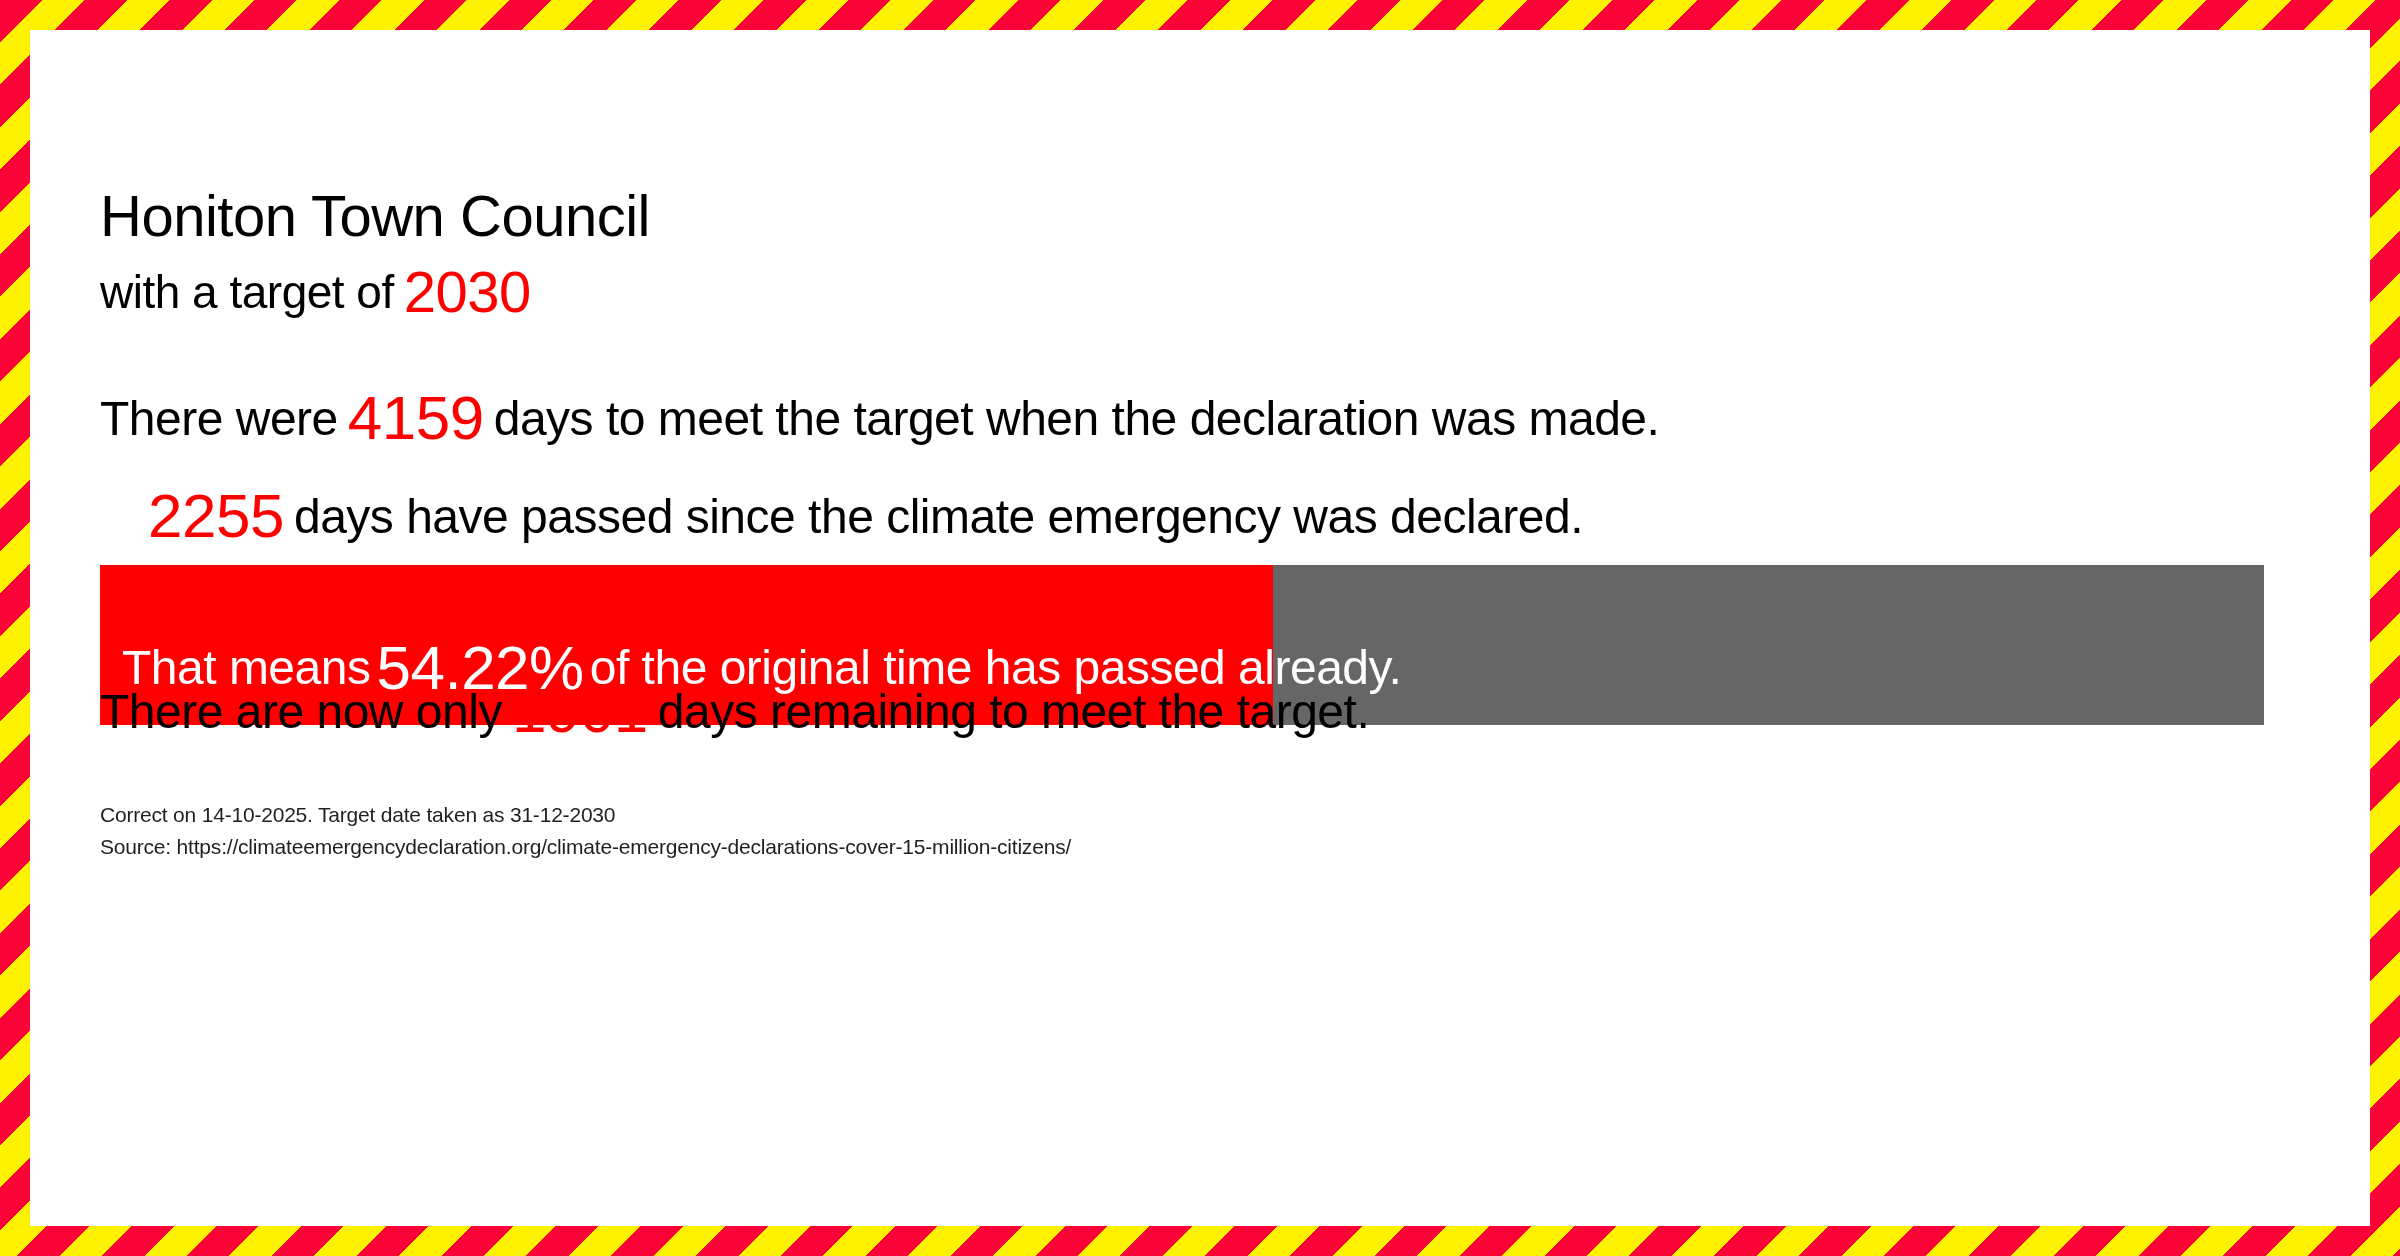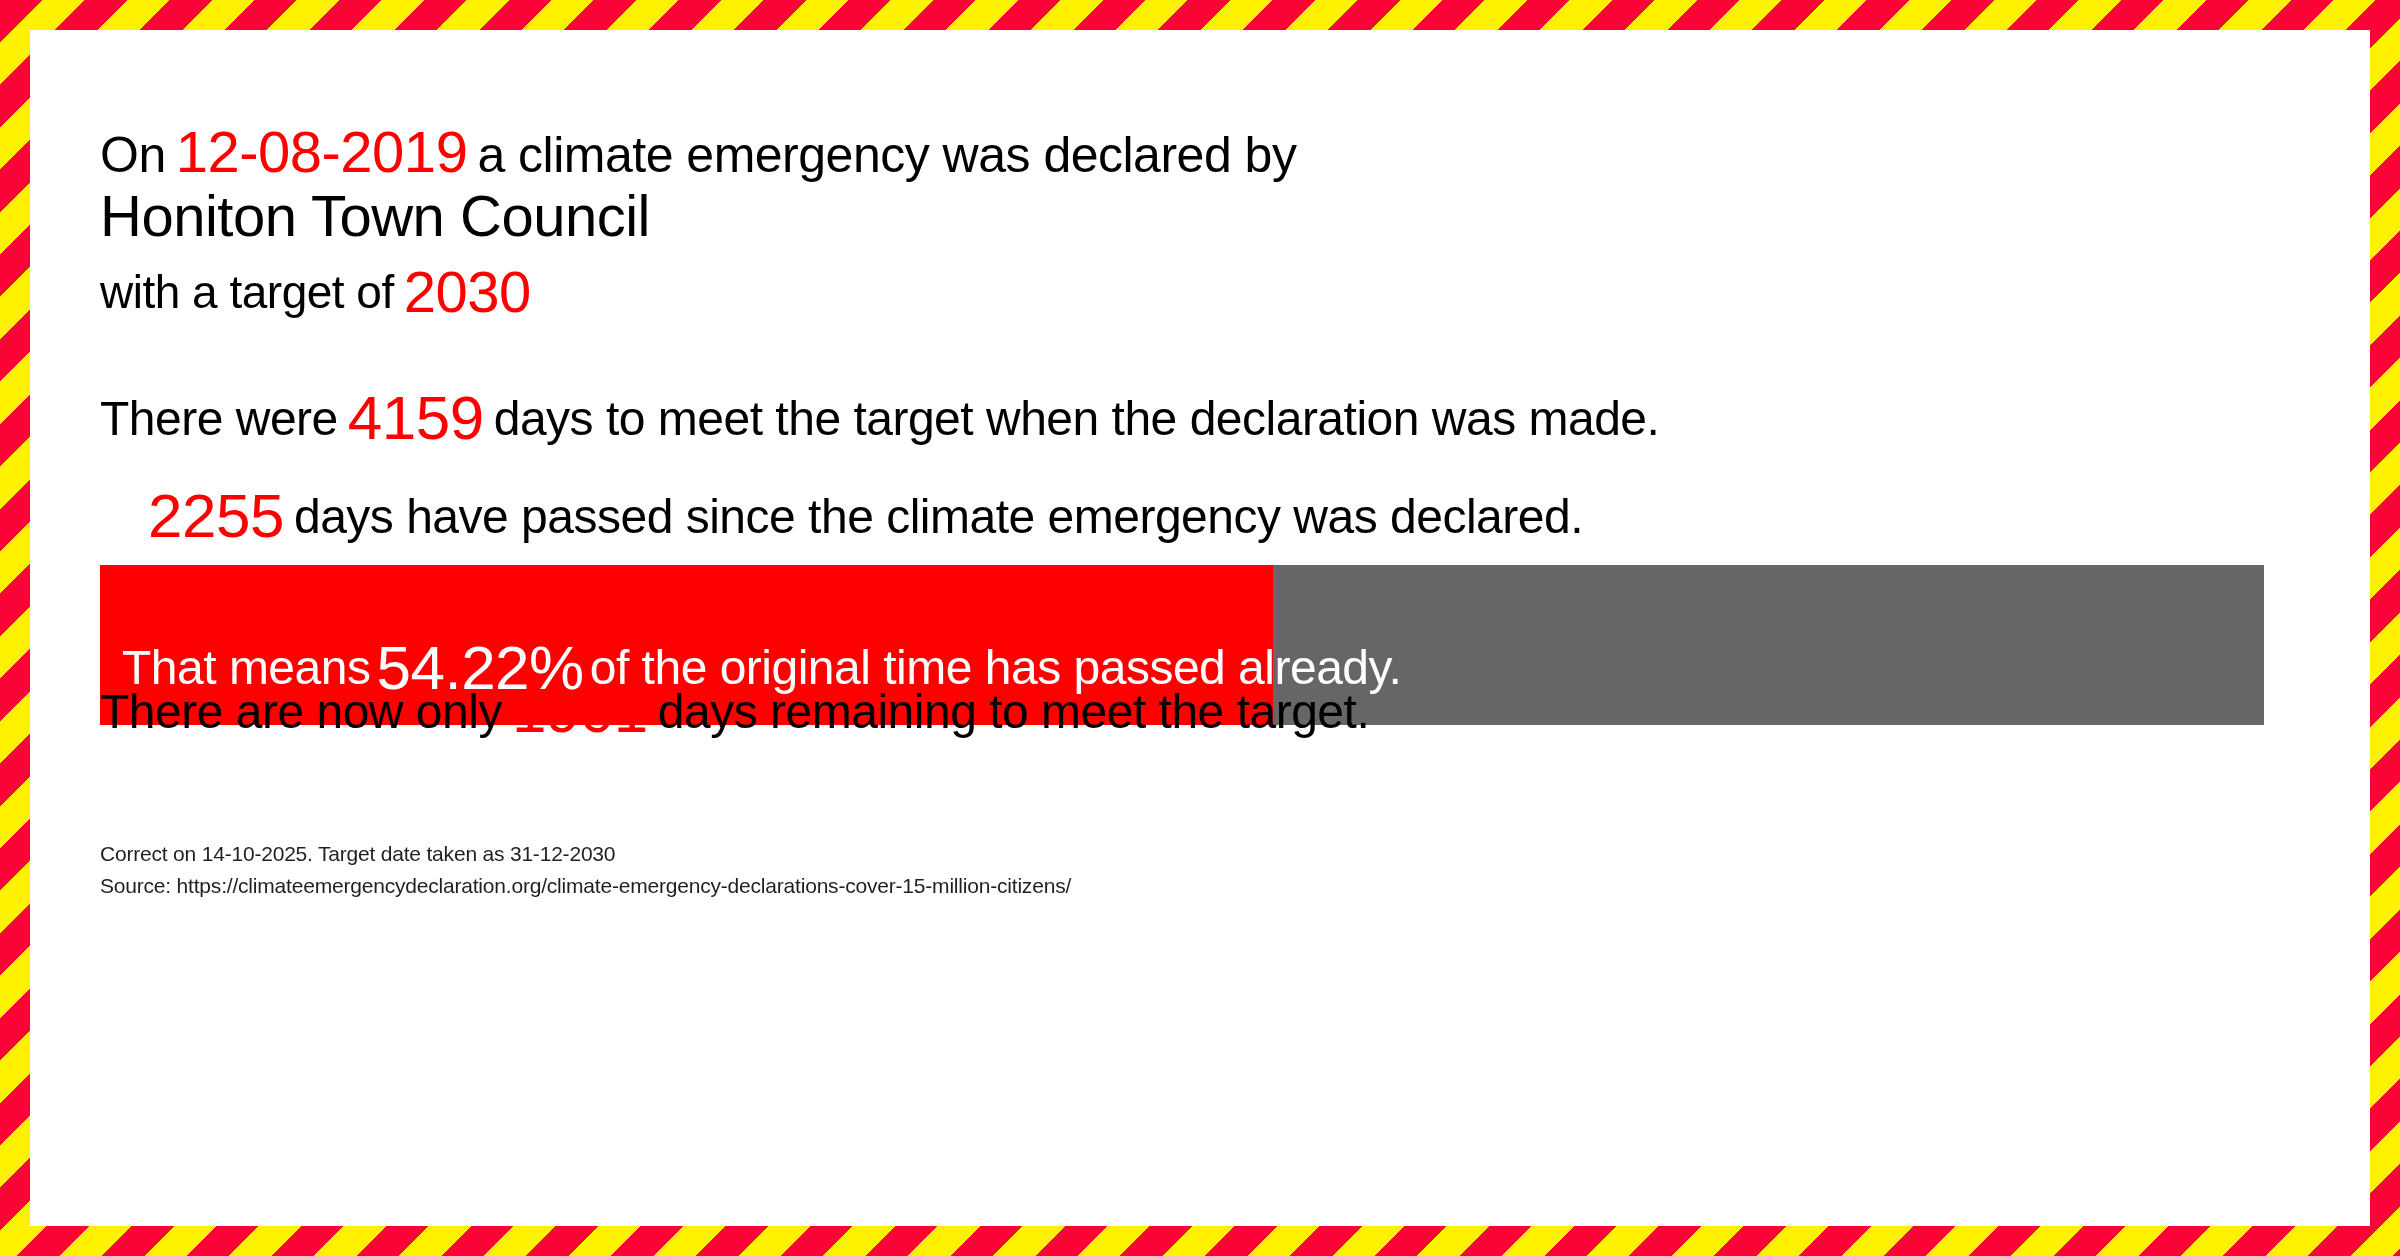--- a/index.html
+++ b/index.html
@@ -126,40 +126,37 @@
   }
   .progress-label .pct {
     font-size: 62px;
     padding: 0 6px;
   }
 
   
   .footer {
     position: absolute;
     left: 0px;
-    top: 808px;
+    top: 769px;
     font-size: 21px;
     line-height: 32px;
     color: #231f20;
     font-family: "Liberation Sans", sans-serif;
     letter-spacing: -0.2px;
   }
   .footer div { white-space: nowrap; }
   .sp { display: inline-block; width: 10px; }
 </style>
 </head>
 <body>
 
 <div id="card">
   <div id="card-inner">
     <div class="content">
 
-      <div class="line line-1">
-        <span>On</span><span class="sp"></span><span class="hl">12-08-2019</span><span class="sp"></span><span>a climate emergency was declared by</span>
-      </div>
 
       <div class="line line-2">Honiton Town Council</div>
 
       <div class="line line-3">
         <span>with a target of</span><span class="sp"></span><span class="hl">2030</span>
       </div>
 
       <div class="line line-4">
         <span>There were</span><span class="sp"></span><span class="hl">4159</span><span class="sp"></span><span>days to meet the target when the declaration was made.</span>
       </div>

